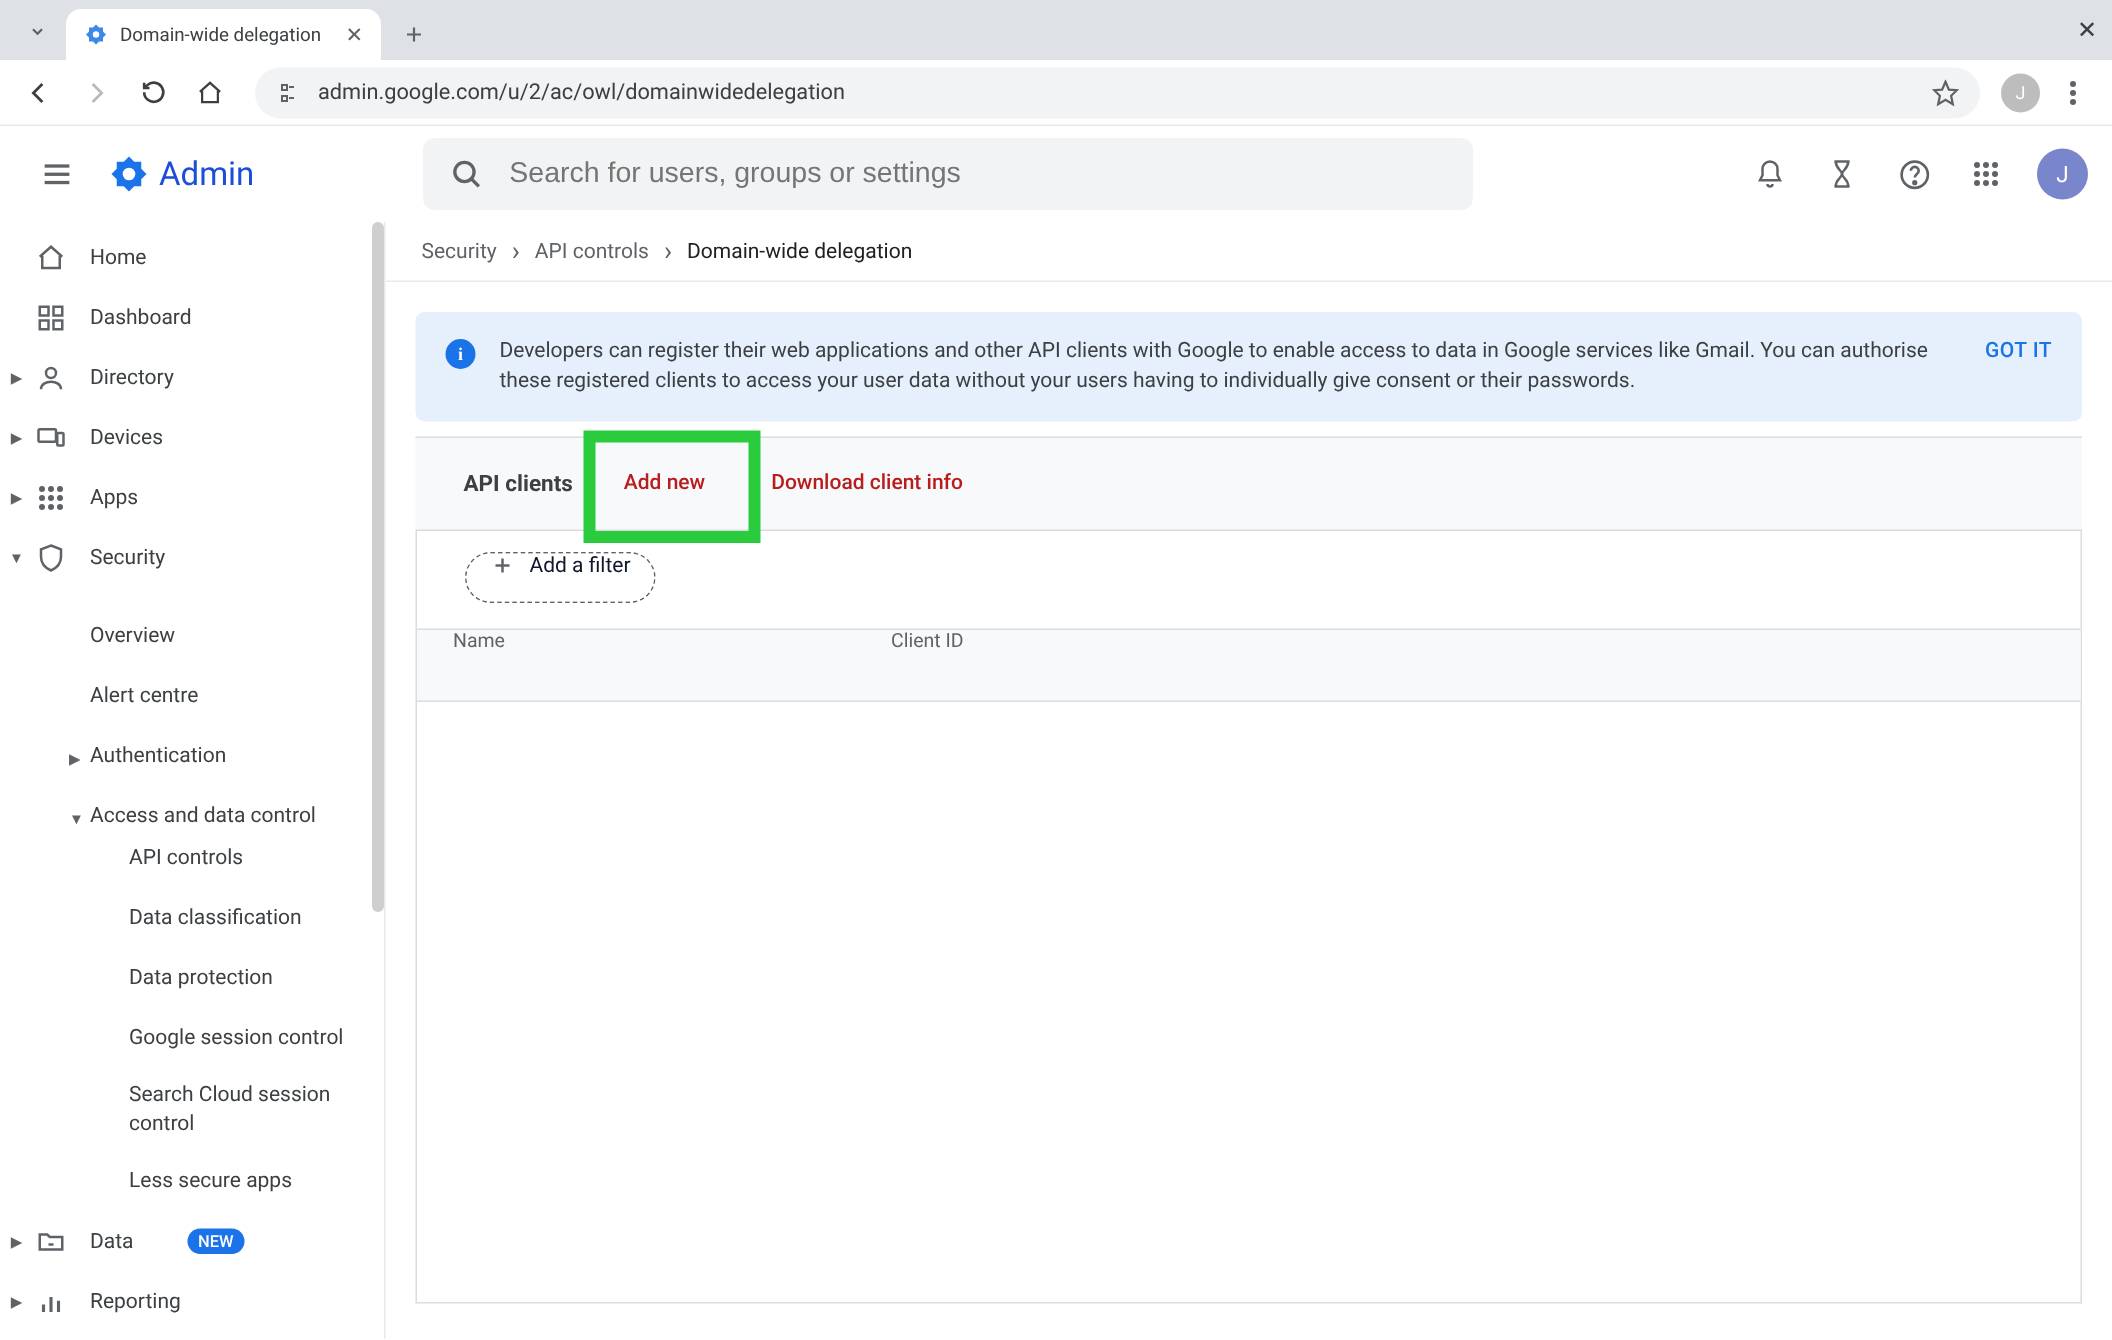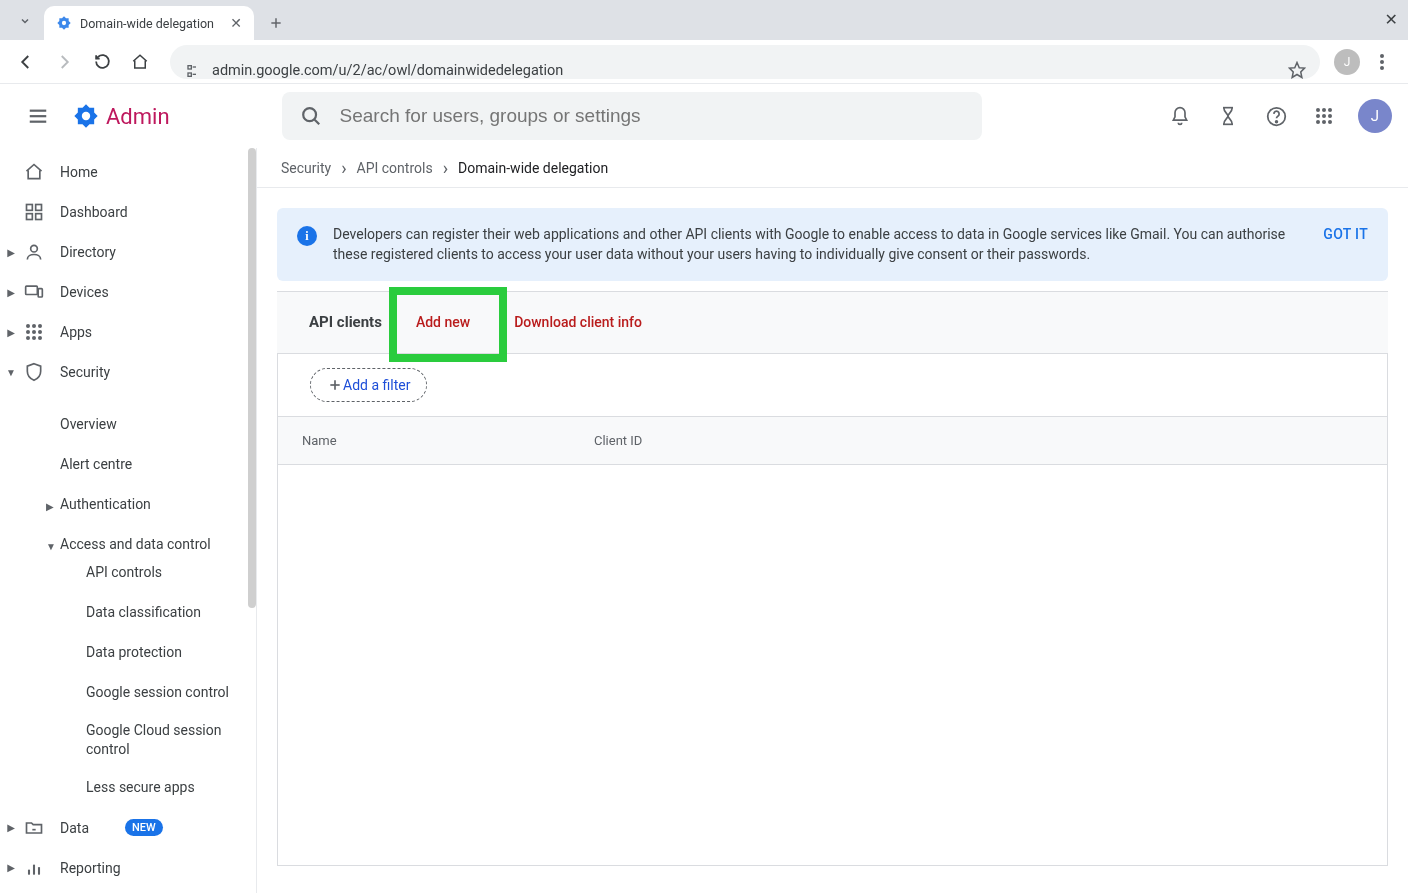--- a/index.html
+++ b/index.html
@@ -26,32 +26,32 @@
   .tab{height:34px;background:#fff;border-top-left-radius:10px;border-top-right-radius:10px;display:flex;align-items:center;padding:0 12px;gap:8px;min-width:210px;margin-left:2px;position:relative}
   .tab .favicon{width:16px;height:16px;display:flex;align-items:center;justify-content:center}
   .tab .title{font-size:12.5px;color:#3c4043;white-space:nowrap;overflow:hidden;text-overflow:ellipsis;flex:1}
   .tab .close{font-size:14px;color:#5f6368;cursor:pointer}
   .newtab{width:28px;height:28px;margin-left:8px;margin-bottom:3px;border-radius:50%;display:flex;align-items:center;justify-content:center;color:#5f6368;cursor:pointer}
   .win-close{position:absolute;right:10px;top:10px;font-size:16px;color:#3c4043;cursor:pointer}
 
   .toolbar{height:44px;background:#fff;display:flex;align-items:center;padding:0 10px;gap:6px;border-bottom:1px solid var(--grey-200)}
   .tbtn{width:32px;height:32px;border-radius:50%;display:flex;align-items:center;justify-content:center;color:#5f6368;cursor:pointer}
   .tbtn.disabled{color:#b0b4b8;cursor:default}
-  .omnibox{flex:1;height:34px;background:#f1f3f4;border-radius:17px;display:flex;align-items:flex-end;padding:0 14px;gap:12px;margin:0 8px}
+  .omnibox{flex:1;height:34px;background:#f1f3f4;border-radius:17px;display:flex;align-items:center;padding:0 14px;gap:12px;margin:0 8px}
   .omnibox .site-chip{display:flex;align-items:center;gap:4px;color:#5f6368;font-size:13px}
   .omnibox .url{font-size:14.5px;color:#3c4043;white-space:nowrap}
   .omnibox .star{margin-left:auto;color:#5f6368}
   .chrome-avatar{width:26px;height:26px;border-radius:50%;background:#bdbdbd;display:flex;align-items:center;justify-content:center;color:#fff;font-size:12px}
 
   
   .app{flex:1;display:flex;flex-direction:column;overflow:hidden}
   .gbar{height:64px;display:flex;align-items:center;padding:0 16px;gap:12px}
   .menu-btn{width:44px;height:44px;display:flex;align-items:center;justify-content:center;border-radius:50%;cursor:pointer;color:#5f6368}
   .logo{display:flex;align-items:center;gap:6px;font-size:22px;color:#5f6368;font-family:"Google Sans",Roboto,Arial}
-  .logo .txt{color:#be185d}
+  .logo .txt{color:#1d4ed8}
   .searchbar{margin-left:100px;width:700px;height:48px;background:var(--grey-100);border-radius:8px;display:flex;align-items:center;padding:0 18px;gap:16px}
   .searchbar input{border:none;background:transparent;outline:none;font-size:19px;color:#3c4043;width:100%}
   .gbar-right{margin-left:auto;display:flex;align-items:center;gap:4px}
   .ibtn{width:44px;height:44px;display:flex;align-items:center;justify-content:center;border-radius:50%;cursor:pointer;color:#5f6368}
   .app-avatar{width:34px;height:34px;border-radius:50%;background:var(--avatar);color:#fff;display:flex;align-items:center;justify-content:center;font-size:15px;cursor:pointer;margin-left:8px}
 
   .body{flex:1;display:flex;overflow:hidden}
   .sidebar{width:256px;padding-top:4px;overflow-y:auto;position:relative}
   .sidebar::-webkit-scrollbar{width:10px}
   .sb-scroll-ind{position:absolute;right:0;top:0;width:8px;height:460px;background:#cfcfcf;border-radius:4px}
@@ -74,22 +74,22 @@
   .info-banner{background:var(--info-bg);border-radius:6px;padding:16px 20px;display:flex;gap:16px;align-items:flex-start}
   .info-banner .iicon{width:20px;height:20px;border-radius:50%;background:#1a73e8;color:#fff;display:flex;align-items:center;justify-content:center;font-size:12px;font-weight:700;flex-shrink:0;margin-top:2px;font-family:serif}
   .info-banner .msg{color:#3c4043;font-size:14px;line-height:1.45;flex:1}
   .info-banner .action{color:#1a73e8;font-weight:500;letter-spacing:.3px;cursor:pointer;white-space:nowrap;font-size:14px;padding-top:2px}
   .panel-head{height:63px;background:#f8f9fa;border:1px solid var(--grey-300);border-left:none;border-right:none;display:flex;align-items:center;padding:0 32px;gap:24px;margin-top:10px;position:relative}
   .panel-head .title{font-size:15px;font-weight:700;color:#3c4043}
   .link-btn{color:#b91c1c;font-size:14px;font-weight:500;cursor:pointer;padding:8px 10px}
   .highlight-box{border:8px solid #2acc3d;position:absolute;top:-5px;height:75px;width:118px;left:396px}
 
   .filter-row{padding:14px 32px;border-bottom:1px solid var(--grey-300)}
-  .filter-chip{display:inline-flex;align-items:center;height:34px;padding:0 16px;border:1px dashed var(--grey-500);border-radius:17px;color:#1d4ed8;cursor:pointer;font-size:14px}
-  .table-head{display:flex;background:#f8f9fa;height:48px;align-items:center;border-bottom:1px solid var(--grey-300)}
+  .filter-chip{display:inline-flex;gap:10px;height:34px;padding:0 16px;border:1px dashed var(--grey-500);border-radius:17px;color:#0f172a;cursor:pointer;font-size:14px}
+  .table-head{display:flex;background:#f8f9fa;height:48px;align-items:flex-start;border-bottom:1px solid var(--grey-300)}
   .th{color:#5f6368;font-size:13px}
   .col-name{width:316px;padding-left:24px}
   .col-client{width:326px}
   .col-scopes{flex:1}
 
   svg{display:block}
 </style>
 </head>
 <body>
 
@@ -327,21 +327,21 @@
             <div class="nav-sub2">
             <span>Data classification</span>
           </div>
             <div class="nav-sub2">
             <span>Data protection</span>
           </div>
             <div class="nav-sub2">
             <span>Google session control</span>
           </div>
             <div class="nav-sub2 wrap">
-            <span>Google Cloud session control</span>
+            <span>Search Cloud session control</span>
           </div>
             <div class="nav-sub2">
             <span>Less secure apps</span>
           </div>
         <div class="nav-item">
           <span class="arrow">▶</span>
           <span class="ico">
               <svg width="20" height="20" viewBox="0 0 24 24" fill="none" stroke="#5f6368" stroke-width="2">
                 <path d="M3 6h6l2 2h10v10H3z"></path>
                 <line x1="10" y1="14" x2="14" y2="14"></line>

